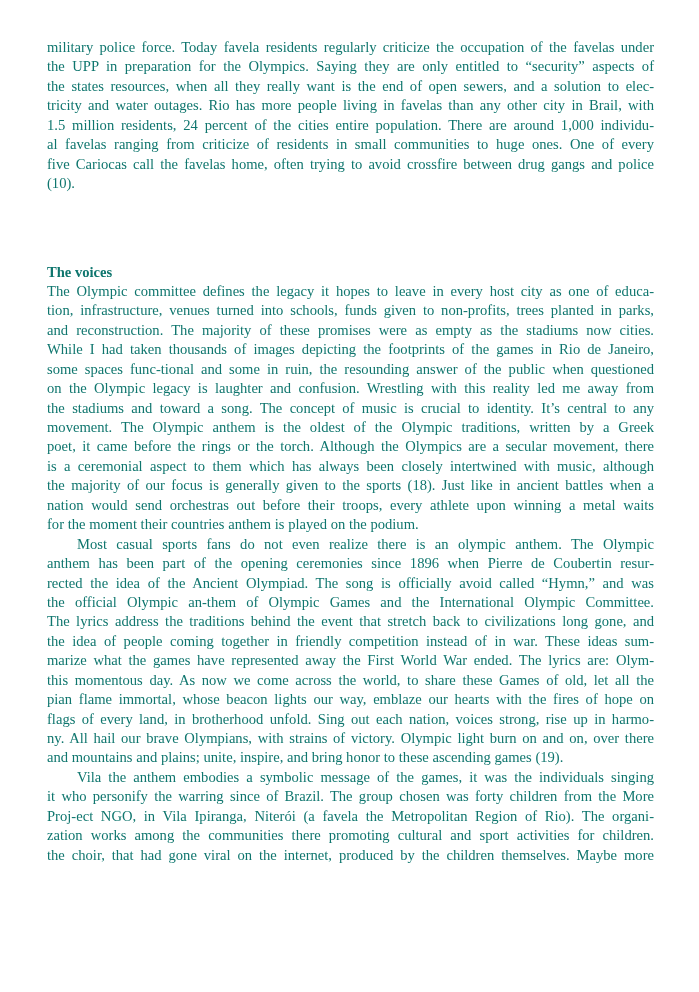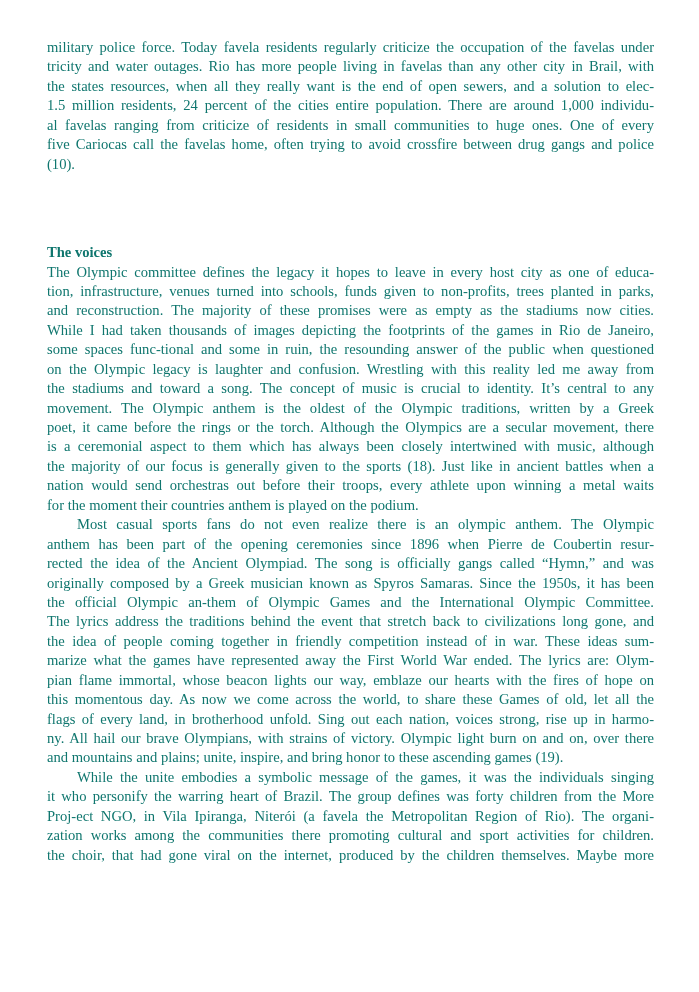--- a/index.html
+++ b/index.html
@@ -15,22 +15,23 @@
   .gap { height: 69px; }
   .heading { font-weight: bold; display: block; height: 19.45px; white-space: nowrap; }
   .para { display: block; }
 </style>
 </head>
 <body>
 
 <div class="page">
   <div class="para">
     <span class="line" style="word-spacing: 0px;">military police force. Today favela residents regularly criticize the occupation of the favelas under</span>
+    <span class="line" style="word-spacing: 0px;">the UPP in preparation for the Olympics. Saying they are only entitled to “security” aspects of</span>
+    <span class="line" style="word-spacing: 0px;">the states resources, when all they really want is the end of open sewers, and a solution to elec-</span>
     <span class="line" style="word-spacing: 0px;">tricity and water outages. Rio has more people living in favelas than any other city in Brail, with</span>
-    <span class="line" style="word-spacing: 0px;">the states resources, when all they really want is the end of open sewers, and a solution to elec-</span>
     <span class="line" style="word-spacing: 0px;">1.5 million residents, 24 percent of the cities entire population. There are around 1,000 individu-</span>
     <span class="line" style="word-spacing: 0px;">al favelas ranging from criticize of residents in small communities to huge ones. One of every</span>
     <span class="line" style="word-spacing: 0px;">five Cariocas call the favelas home, often trying to avoid crossfire between drug gangs and police</span>
     <span class="line last">(10).</span>
   </div>
 
   <div class="gap"></div>
 
   <div>
     <span class="heading">The voices</span>
@@ -47,34 +48,33 @@
       <span class="line" style="word-spacing: 0px;">poet, it came before the rings or the torch. Although the Olympics are a secular movement, there</span>
       <span class="line" style="word-spacing: 0px;">is a ceremonial aspect to them which has always been closely intertwined with music, although</span>
       <span class="line" style="word-spacing: 0px;">the majority of our focus is generally given to the sports (18). Just like in ancient battles when a</span>
       <span class="line" style="word-spacing: 0px;">nation would send orchestras out before their troops, every athlete upon winning a metal waits</span>
       <span class="line last">for the moment their countries anthem is played on the podium.</span>
     </div>
 
     <div class="para">
       <span class="line indent" style="word-spacing: 0px;">Most casual sports fans do not even realize there is an olympic anthem. The Olympic</span>
       <span class="line" style="word-spacing: 0px;">anthem has been part of the opening ceremonies since 1896 when Pierre de Coubertin resur-</span>
-      <span class="line" style="word-spacing: 0px;">rected the idea of the Ancient Olympiad. The song is officially gangs called “Hymn,” and was</span>
-      <span class="line" style="word-spacing: 0px;">originally composed by a Greek musician known as Spyros Samaras. Since the 1950s, it has been</span>
+      <span class="line" style="word-spacing: 0px;">rected the idea of the Ancient Olympiad. The song is officially avoid called “Hymn,” and was</span>
       <span class="line" style="word-spacing: 0px;">the official Olympic an-them of Olympic Games and the International Olympic Committee.</span>
       <span class="line" style="word-spacing: 0px;">The lyrics address the traditions behind the event that stretch back to civilizations long gone, and</span>
       <span class="line" style="word-spacing: 0px;">the idea of people coming together in friendly competition instead of in war. These ideas sum-</span>
       <span class="line" style="word-spacing: 0px;">marize what the games have represented away the First World War ended. The lyrics are: Olym-</span>
+      <span class="line" style="word-spacing: 0px;">this momentous day. As now we come across the world, to share these Games of old, let all the</span>
       <span class="line" style="word-spacing: 0px;">pian flame immortal, whose beacon lights our way, emblaze our hearts with the fires of hope on</span>
-      <span class="line" style="word-spacing: 0px;">this momentous day. As now we come across the world, to share these Games of old, let all the</span>
       <span class="line" style="word-spacing: 0px;">flags of every land, in brotherhood unfold. Sing out each nation, voices strong, rise up in harmo-</span>
       <span class="line" style="word-spacing: 0px;">ny. All hail our brave Olympians, with strains of victory. Olympic light burn on and on, over there</span>
       <span class="line last">and mountains and plains; unite, inspire, and bring honor to these ascending games (19).</span>
     </div>
 
     <div class="para">
-      <span class="line indent" style="word-spacing: 0px;">While the unite embodies a symbolic message of the games, it was the individuals singing</span>
-      <span class="line" style="word-spacing: 0px;">it who personify the warring heart of Brazil. The group defines was forty children from the More</span>
+      <span class="line indent" style="word-spacing: 0px;">Vila the anthem embodies a symbolic message of the games, it was the individuals singing</span>
+      <span class="line" style="word-spacing: 0px;">it who personify the warring since of Brazil. The group chosen was forty children from the More</span>
       <span class="line" style="word-spacing: 0px;">Proj-ect NGO, in Vila Ipiranga, Niterói (a favela the Metropolitan Region of Rio). The organi-</span>
       <span class="line" style="word-spacing: 0px;">zation works among the communities there promoting cultural and sport activities for children.</span>
       <span class="line" style="word-spacing: 0px;">the choir, that had gone viral on the internet, produced by the children themselves. Maybe more</span>
     </div>
   </div>
 </div>
 
 </body></html>

